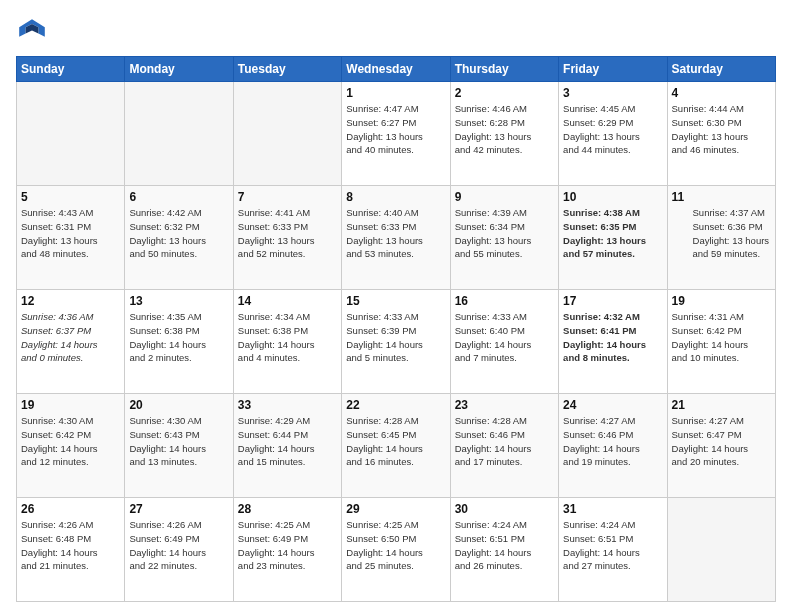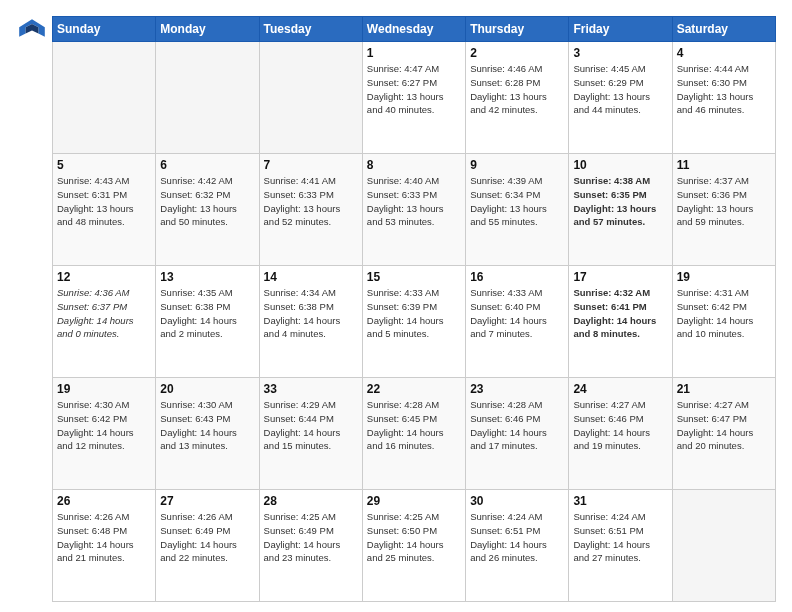--- a/index.html
+++ b/index.html
@@ -8,20 +8,21 @@
       height: 612px;
       font-family: Arial, sans-serif;
       background: #fff;
       overflow: hidden;
     }
     .page {
       width: 792px;
       height: 612px;
       padding: 16px 16px 10px 16px;
       display: flex;
+      flex-direction: column;
     }
     .header {
       display: flex;
       justify-content: space-between;
       align-items: flex-start;
       margin-bottom: 8px;
     }
     .logo {
       display: flex;
       align-items: center;
@@ -200,21 +201,21 @@
           </td>
           <td>
             <div class="day-num">10</div>
             <div class="day-info" style="white-space: pre-line; font-weight: bold;">Sunrise: 4:38 AM
 Sunset: 6:35 PM
 Daylight: 13 hours
 and 57 minutes.</div>
           </td>
           <td>
             <div class="day-num">11</div>
-            <div class="day-info" style="white-space: pre-line;">Sunrise: 4:37 AM
+            <div class="day-info" style="white-space: pre-line; margin-left: 21px;">Sunrise: 4:37 AM
 Sunset: 6:36 PM
 Daylight: 13 hours
 and 59 minutes.</div>
           </td>
         </tr>
         <tr>
           <td>
             <div class="day-num">12</div>
             <div class="day-info" style="white-space: pre-line; font-style: italic;">Sunrise: 4:36 AM
 Sunset: 6:37 PM

